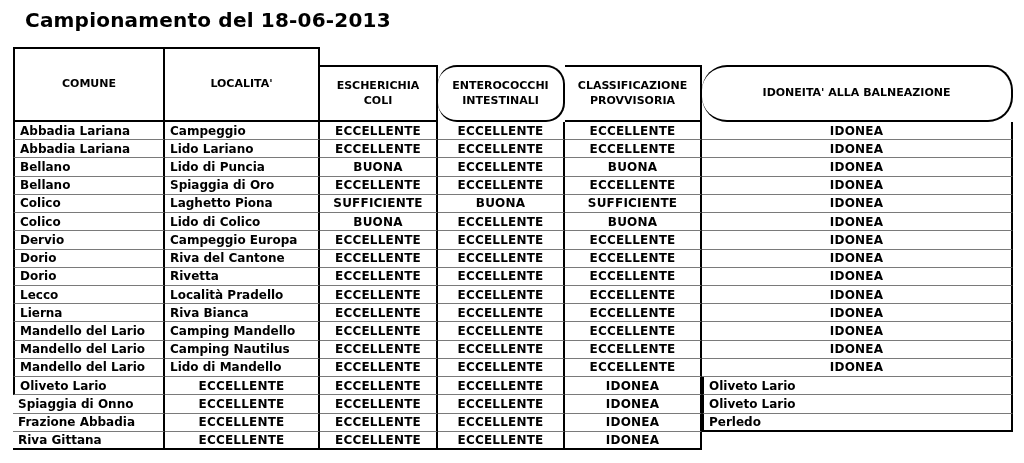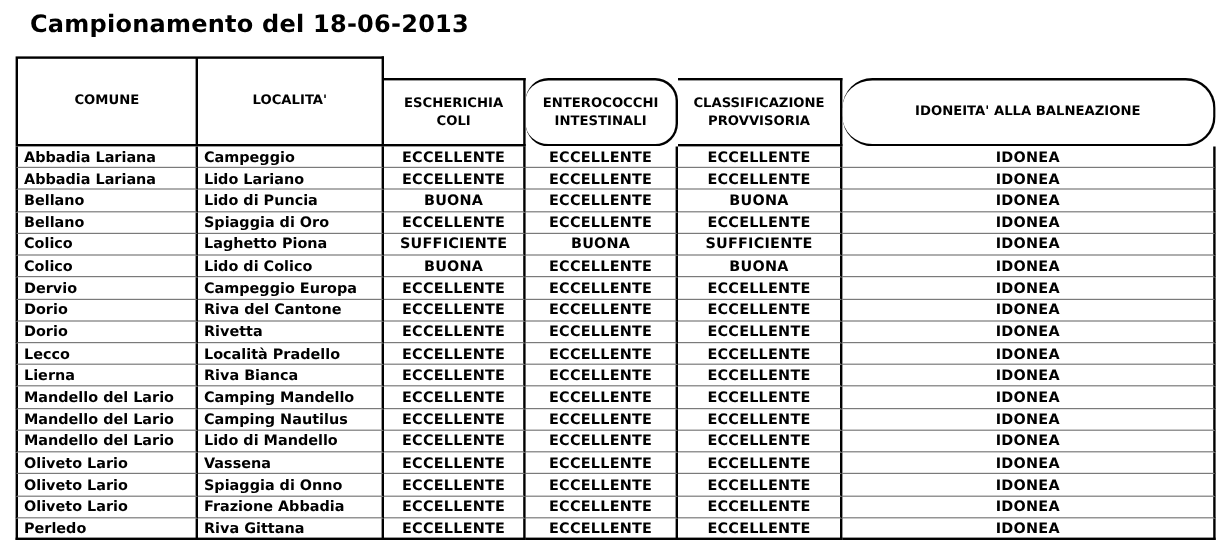--- a/index.html
+++ b/index.html
@@ -195,21 +195,20 @@
   <div class="cell td val">IDONEA</div>
 
   <div class="cell td name first-col">Mandello del Lario</div>
   <div class="cell td name">Lido di Mandello</div>
   <div class="cell td val">ECCELLENTE</div>
   <div class="cell td val">ECCELLENTE</div>
   <div class="cell td val">ECCELLENTE</div>
   <div class="cell td val">IDONEA</div>
 
   <div class="cell td name first-col">Oliveto Lario</div>
-  <div class="cell td name">Vassena</div>
   <div class="cell td val">ECCELLENTE</div>
   <div class="cell td val">ECCELLENTE</div>
   <div class="cell td val">ECCELLENTE</div>
   <div class="cell td val">IDONEA</div>
 
   <div class="cell td name first-col">Oliveto Lario</div>
   <div class="cell td name">Spiaggia di Onno</div>
   <div class="cell td val">ECCELLENTE</div>
   <div class="cell td val">ECCELLENTE</div>
   <div class="cell td val">ECCELLENTE</div>

